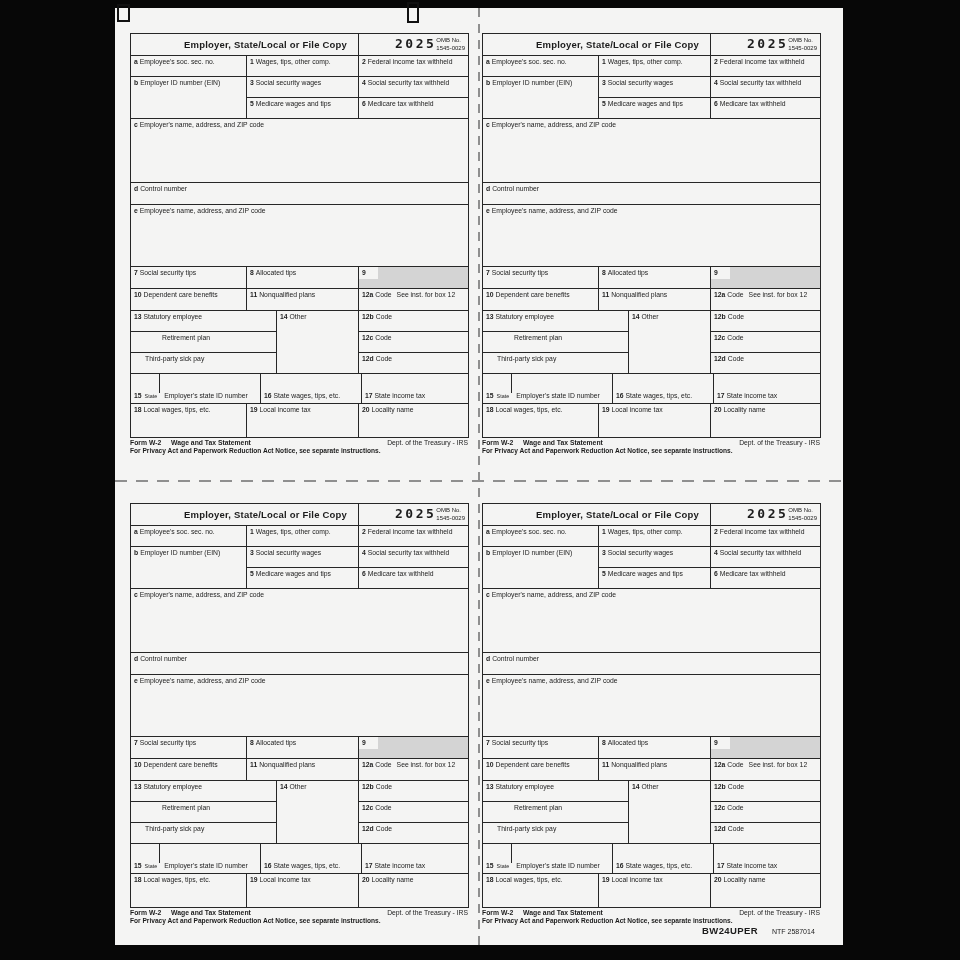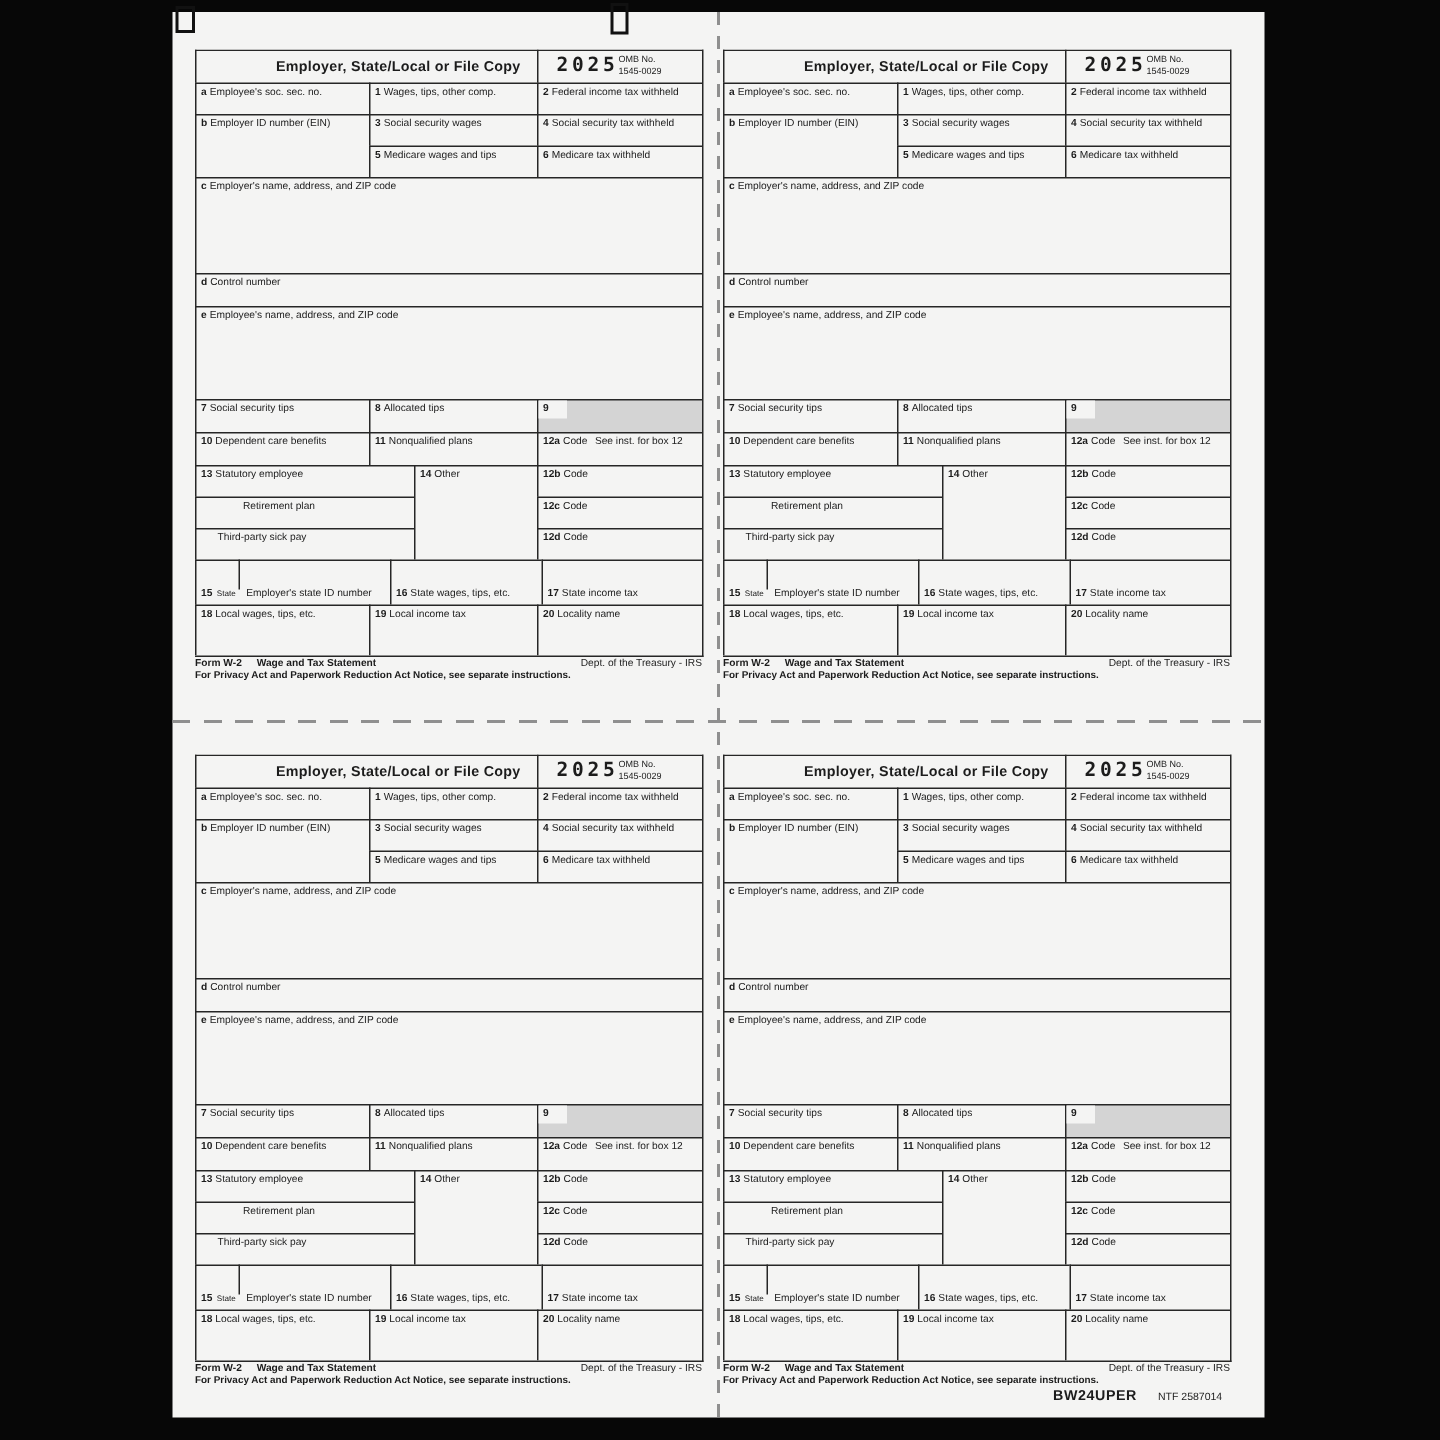--- a/index.html
+++ b/index.html
@@ -30,21 +30,21 @@
           border-right:1px solid #262626; border-bottom:1px solid #262626;
           overflow:hidden; background:#f4f4f3; }
   .cell { position:absolute; box-sizing:border-box;
           border-left:1px solid #262626; border-top:1px solid #262626;
           padding:2px 3px; font-size:6.8px; line-height:1.15; color:#1c1c1c; }
   .cell .num { font-weight:bold; margin-right:2px; }
   .cell .tiny { font-size:5.4px; margin:0 7px 0 1px; }
   .cell .note { margin-left:5px; }
   .title-cell { padding:6px 5px; }
   .title-cell .ttl { font-size:9.5px; font-weight:bold; letter-spacing:0.2px;padding-left:48px; }
-  .year-cell { display:flex; align-items:center; justify-content:flex-start;
+  .year-cell { display:flex; align-items:center; justify-content:flex-end;
                padding:1px 3px 1px 12px; }
   .year { font-family:"DejaVu Sans Mono", monospace; font-weight:bold;
           font-size:13px; letter-spacing:2.5px; }
   .omb { font-size:6px; line-height:1.2; text-align:left; white-space:nowrap; }
   .shaded { background:#d4d4d4; padding:0; }
   .chip { display:inline-block; background:#f4f4f3; padding:2px 10px 2px 3px; }
   .bottomlab { display:flex; align-items:flex-end; padding-bottom:3px; }
   .indent30 { padding-left:31px; }
   .indent13 { padding-left:14px; }
   .subdiv { position:absolute; left:29px; top:340px; width:1px; height:20px; background:#262626; }

